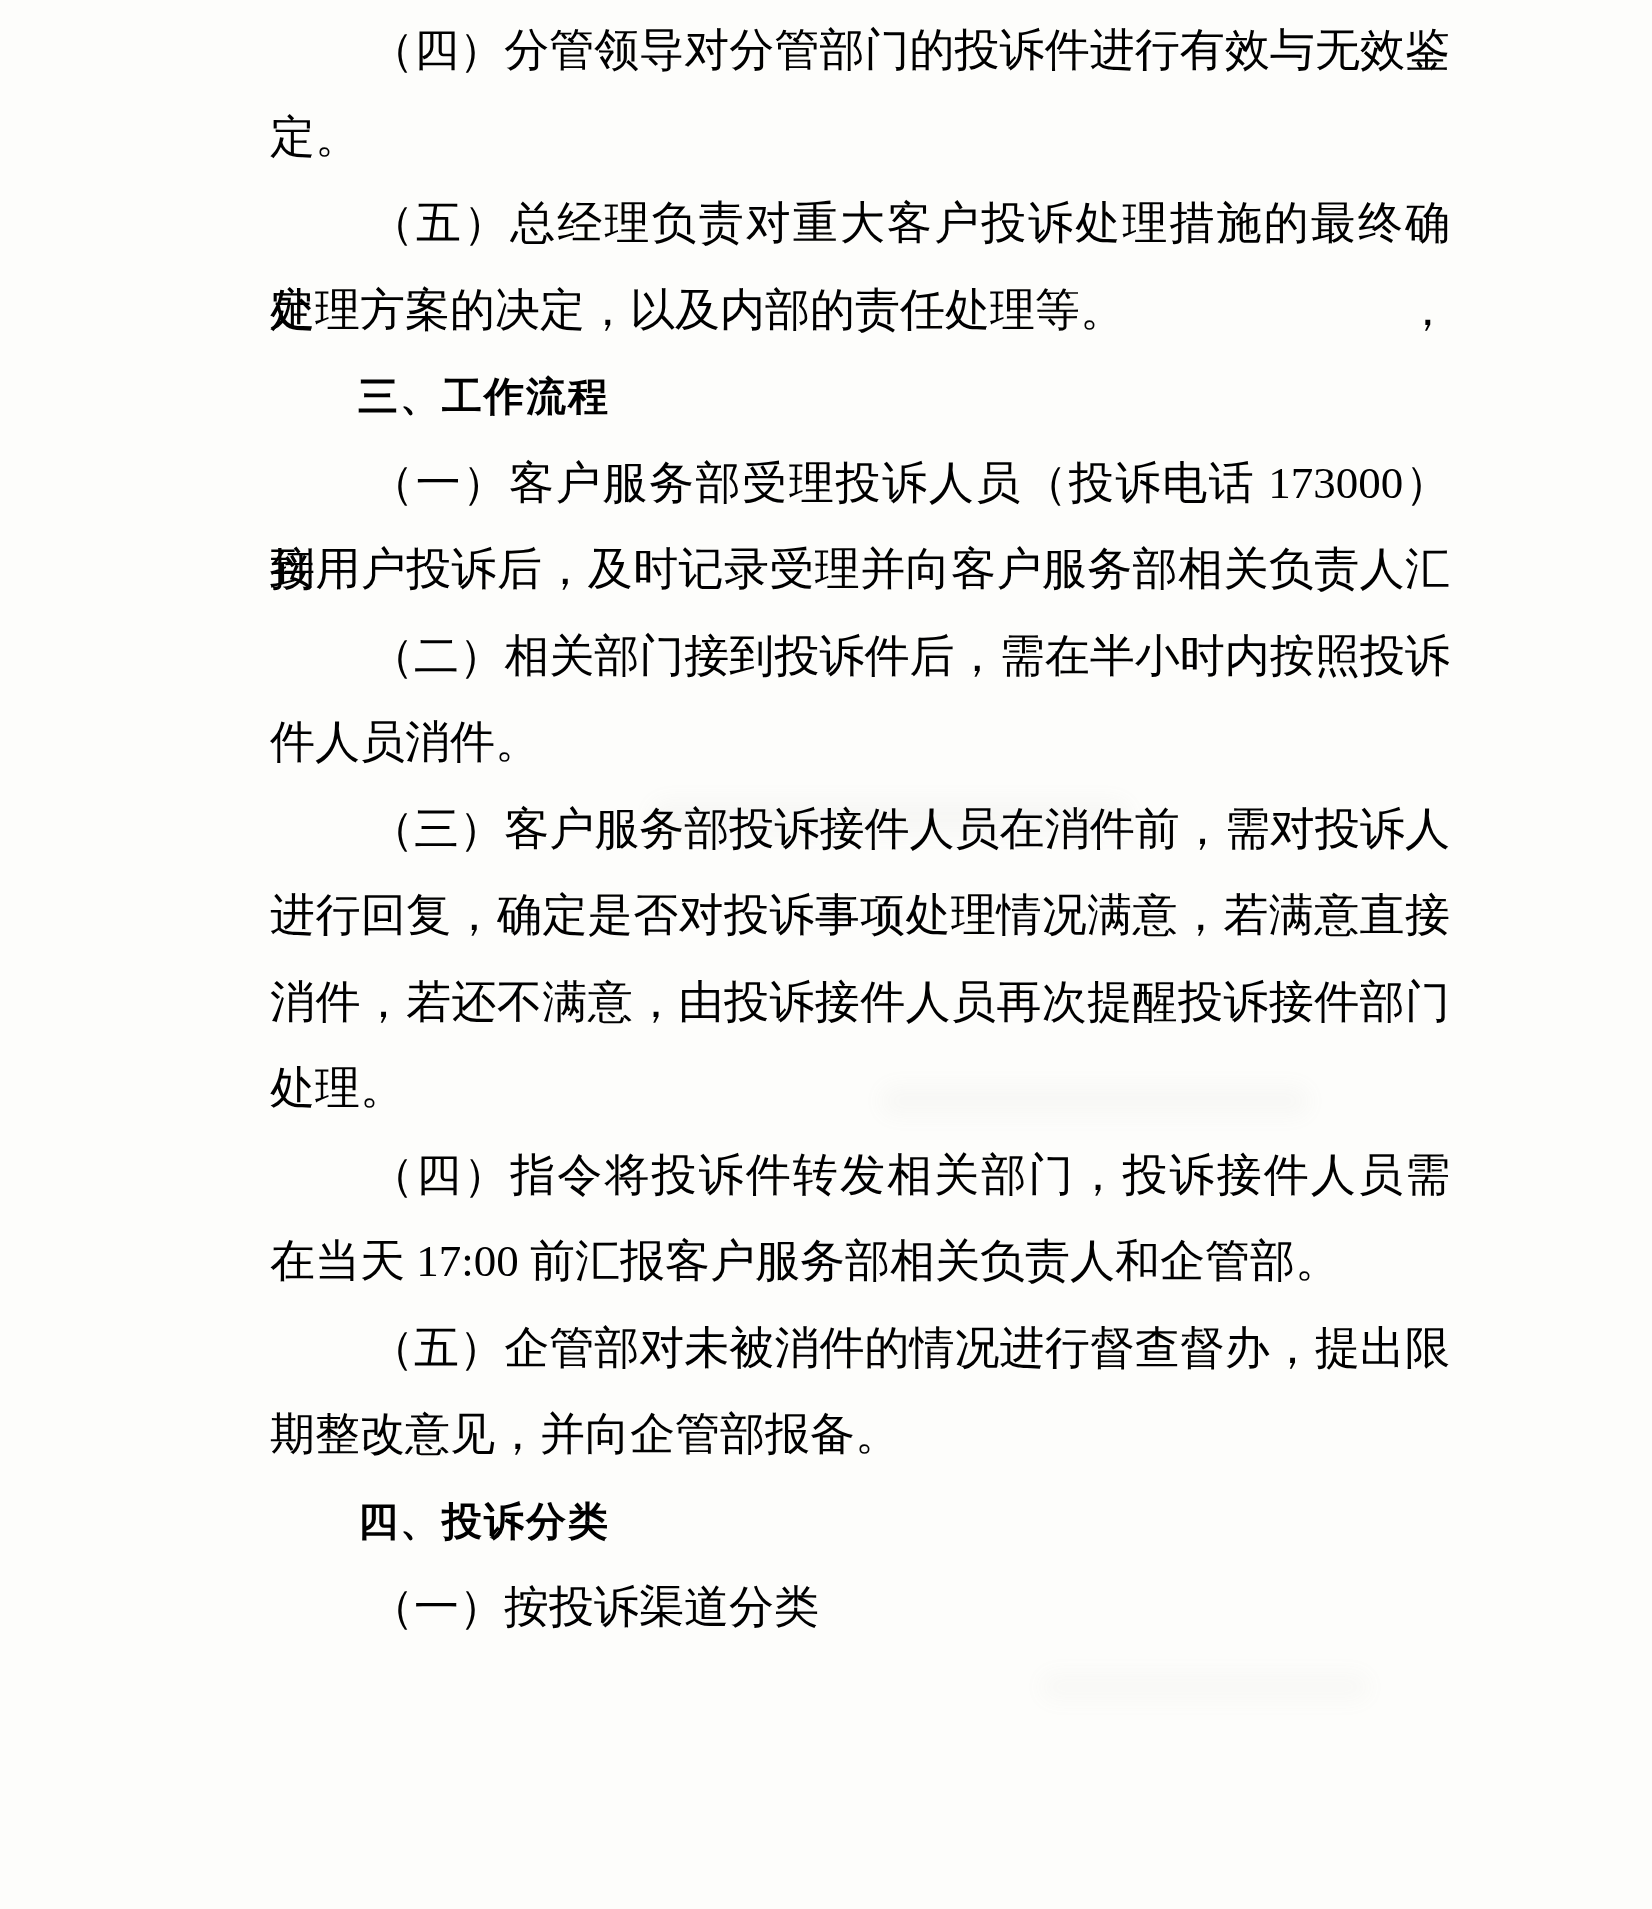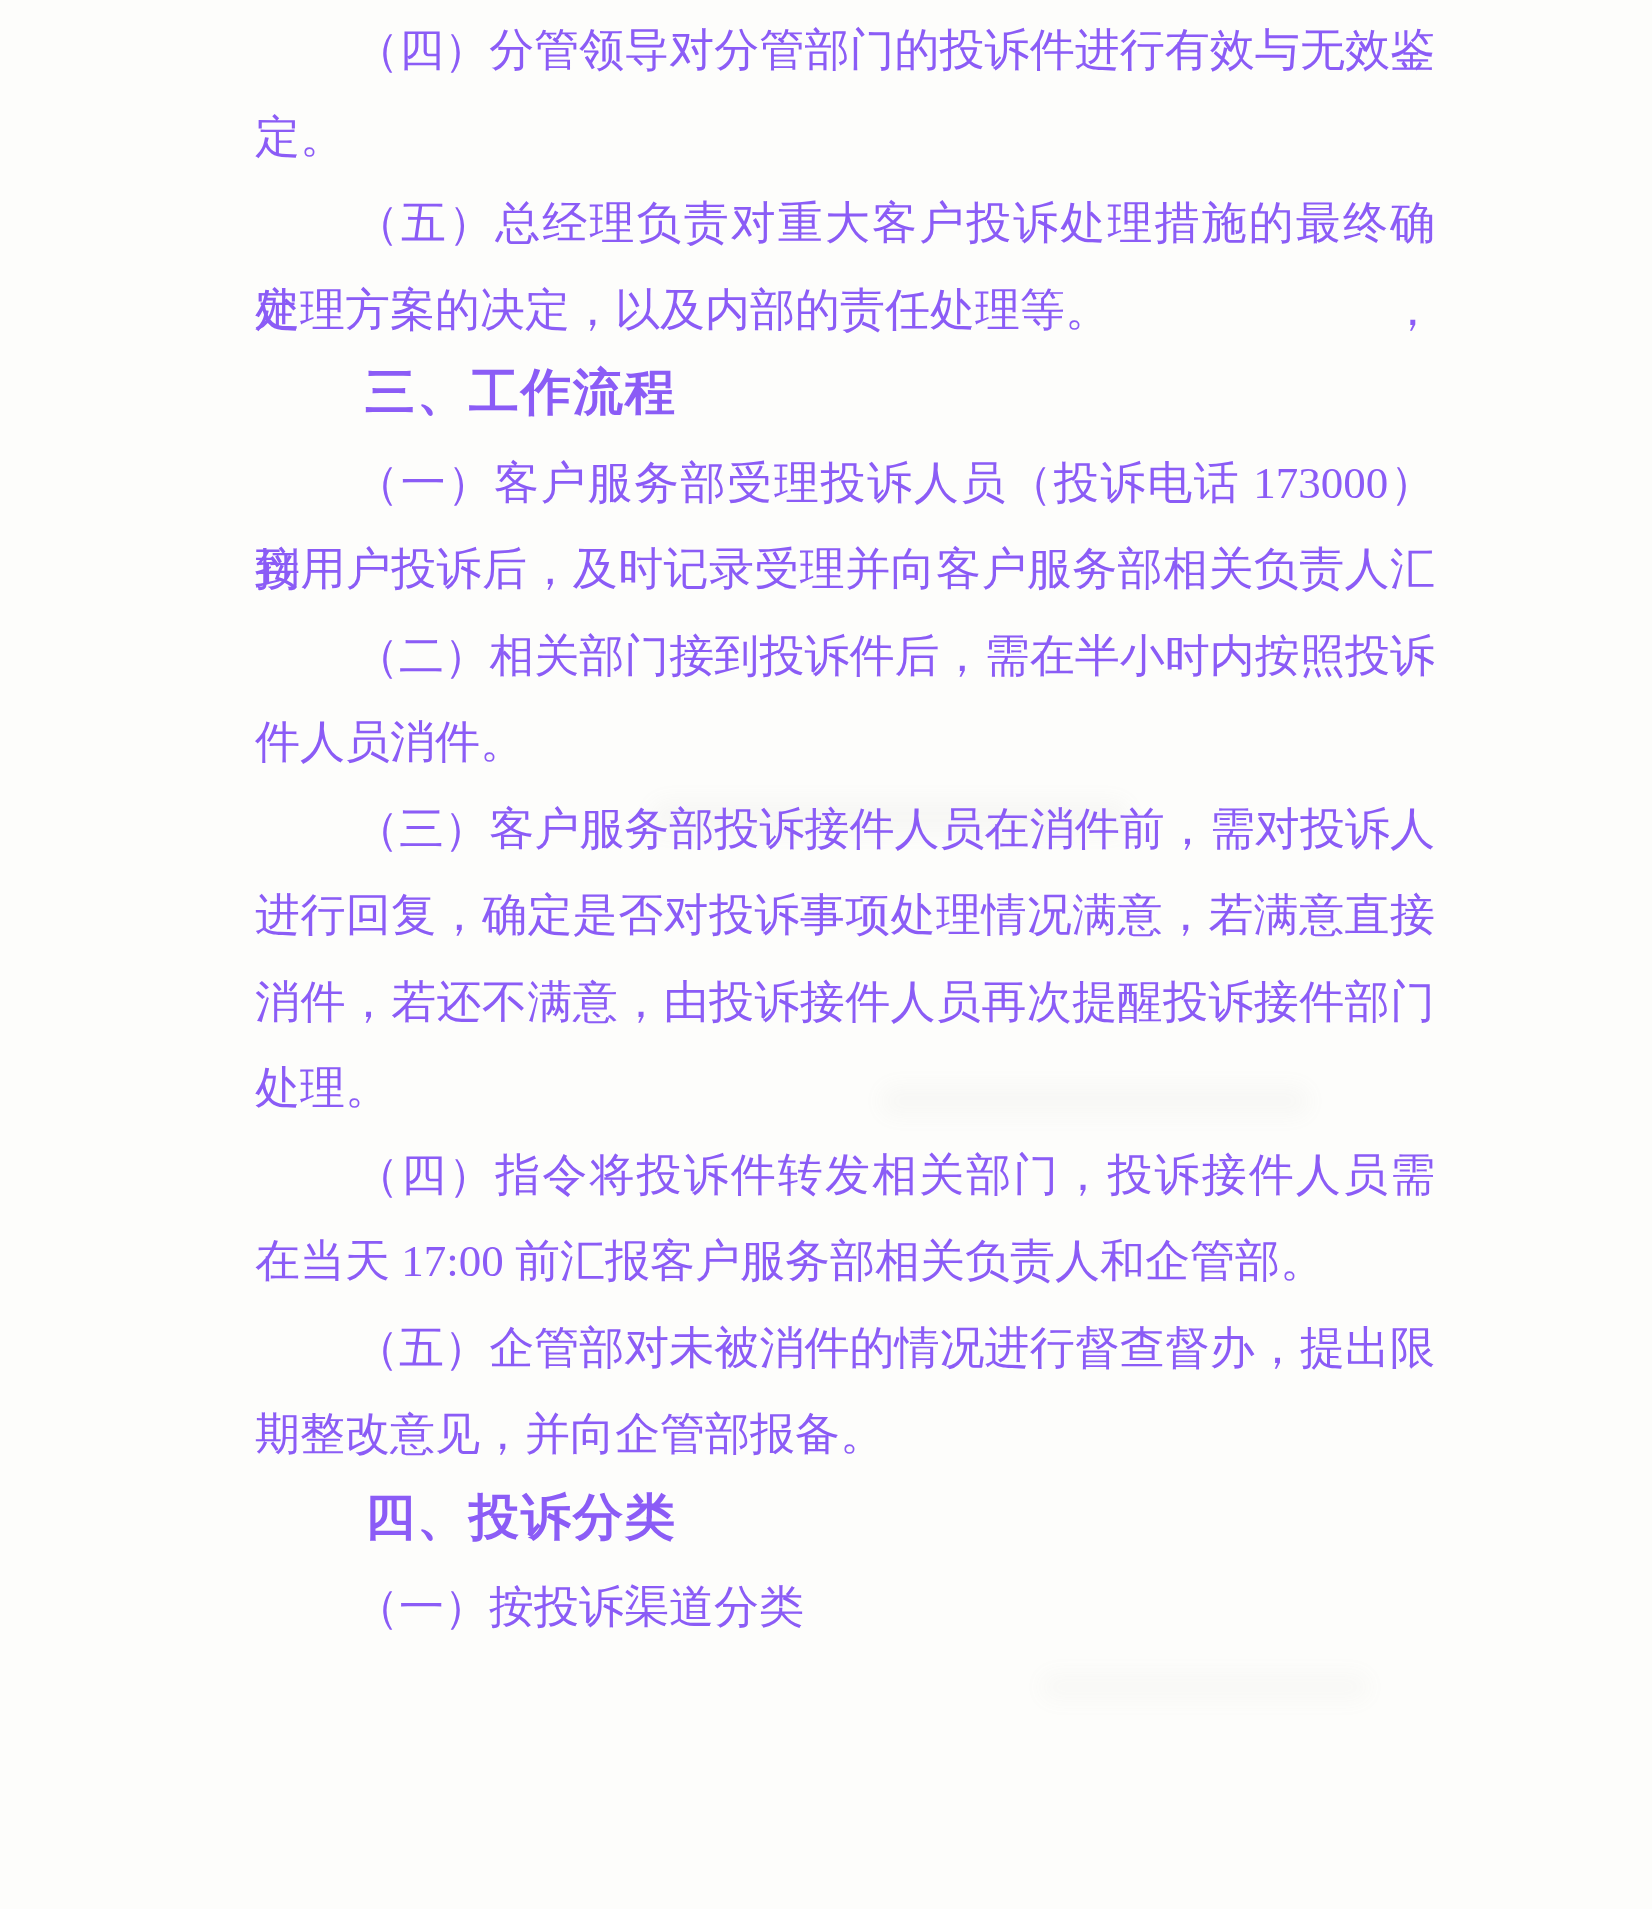--- a/index.html
+++ b/index.html
@@ -8,50 +8,50 @@
   .page {
     position: relative;
     width: 1652px;
     height: 1909px;
     background: #fdfdfb;
     overflow: hidden;
   }
 
   .text-block {
     position: absolute;
-    left: 255px;
+    left: 270px;
     top: 7px;
     width: 1180px;
     font-family: "Liberation Serif", "DejaVu Serif", serif;
     font-size: 45px;
     line-height: 86.5px;
-    color: #8b5cf6;
+    color: #000000;
     letter-spacing: 0px;
   }
 
   .line {
     height: 86.5px;
     text-align: left;
   }
 
   
   .just {
     text-align: justify;
     text-align-last: justify;
     text-justify: inter-character;
   }
 
   
   .indent { text-indent: 2.2em; }
 
   
   .heading {
-    font-family: Liberation Mono, monospace;
+    font-family: Liberation Sans, sans-serif;
     font-weight: 700;
-    font-size: 50px;
+    font-size: 40px;
     letter-spacing: 2px;
   }
 
   
   .artifact {
     position: absolute;
     background: #9a9a96;
     opacity: 0.06;
     filter: blur(10px);
     border-radius: 20px;

